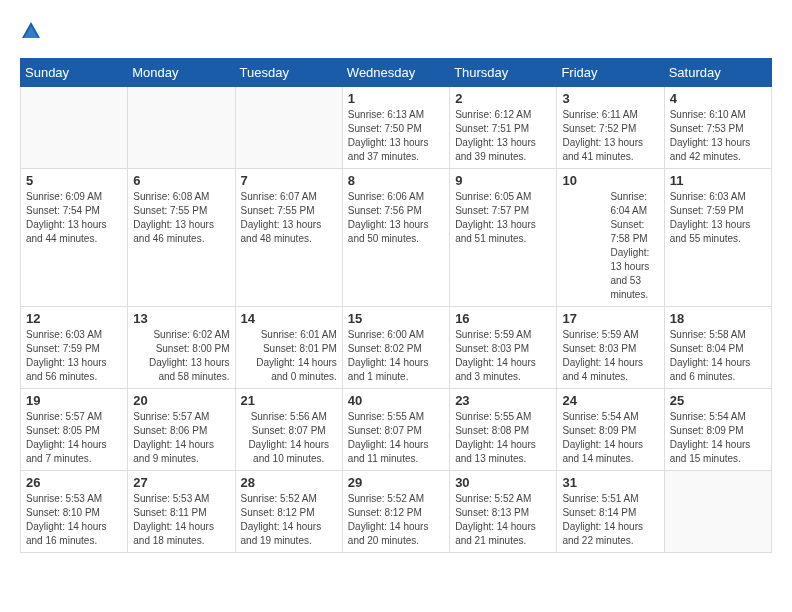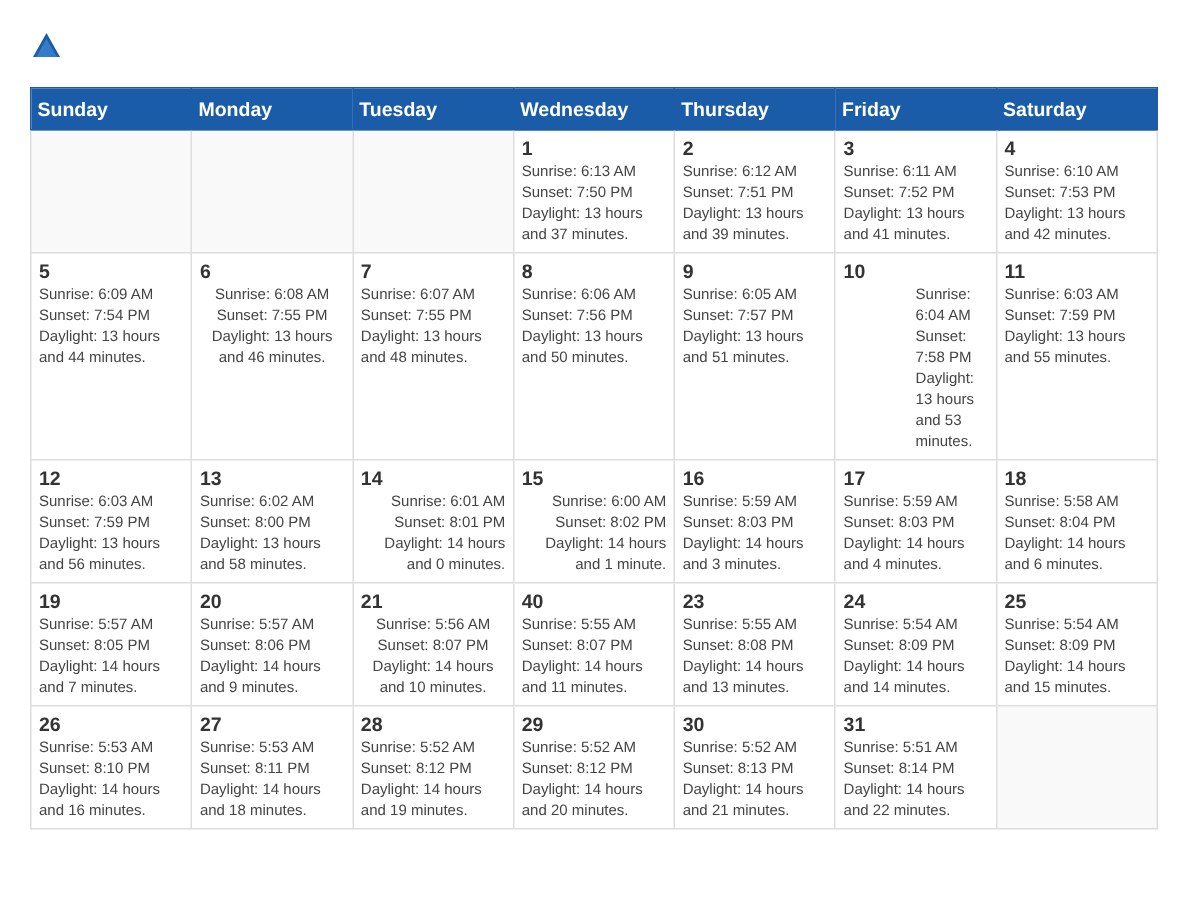--- a/index.html
+++ b/index.html
@@ -50,21 +50,21 @@
     }
     .calendar {
       width: 100%;
       border-collapse: collapse;
       border: 1px solid #ccc;
     }
     .calendar th {
       background: #1a5ca8;
       color: #fff;
       font-size: 13px;
-      font-weight: bold;
+      font-weight: normal;
       padding: 6px 4px;
       text-align: left;
       border: 1px solid #1a5ca8;
     }
     .calendar td {
       border: 1px solid #ddd;
       vertical-align: top;
       padding: 4px 5px;
       font-size: 10.5px;
       color: #333;
@@ -155,21 +155,21 @@
       <tr>
         <td>
           <span class="day-number">5</span>
           <div class="day-info" style="white-space: pre-line;">Sunrise: 6:09 AM
 Sunset: 7:54 PM
 Daylight: 13 hours
 and 44 minutes.</div>
         </td>
         <td>
           <span class="day-number">6</span>
-          <div class="day-info" style="white-space: pre-line; text-align: center;">Sunrise: 6:08 AM
+          <div class="day-info" style="white-space: pre-line;">Sunrise: 6:08 AM
 Sunset: 7:55 PM
 Daylight: 13 hours
 and 46 minutes.</div>
         </td>
         <td>
           <span class="day-number">7</span>
           <div class="day-info" style="white-space: pre-line;">Sunrise: 6:07 AM
 Sunset: 7:55 PM
 Daylight: 13 hours
 and 48 minutes.</div>
@@ -206,35 +206,35 @@
       <tr>
         <td>
           <span class="day-number">12</span>
           <div class="day-info" style="white-space: pre-line;">Sunrise: 6:03 AM
 Sunset: 7:59 PM
 Daylight: 13 hours
 and 56 minutes.</div>
         </td>
         <td>
           <span class="day-number">13</span>
-          <div class="day-info" style="white-space: pre-line;">Sunrise: 6:02 AM
+          <div class="day-info" style="white-space: pre-line; text-align: right;">Sunrise: 6:02 AM
 Sunset: 8:00 PM
 Daylight: 13 hours
 and 58 minutes.</div>
         </td>
         <td>
           <span class="day-number">14</span>
           <div class="day-info" style="white-space: pre-line; text-align: right;">Sunrise: 6:01 AM
 Sunset: 8:01 PM
 Daylight: 14 hours
 and 0 minutes.</div>
         </td>
         <td>
           <span class="day-number">15</span>
-          <div class="day-info" style="white-space: pre-line; text-align: right;">Sunrise: 6:00 AM
+          <div class="day-info" style="white-space: pre-line;">Sunrise: 6:00 AM
 Sunset: 8:02 PM
 Daylight: 14 hours
 and 1 minute.</div>
         </td>
         <td>
           <span class="day-number">16</span>
           <div class="day-info" style="white-space: pre-line;">Sunrise: 5:59 AM
 Sunset: 8:03 PM
 Daylight: 14 hours
 and 3 minutes.</div>

